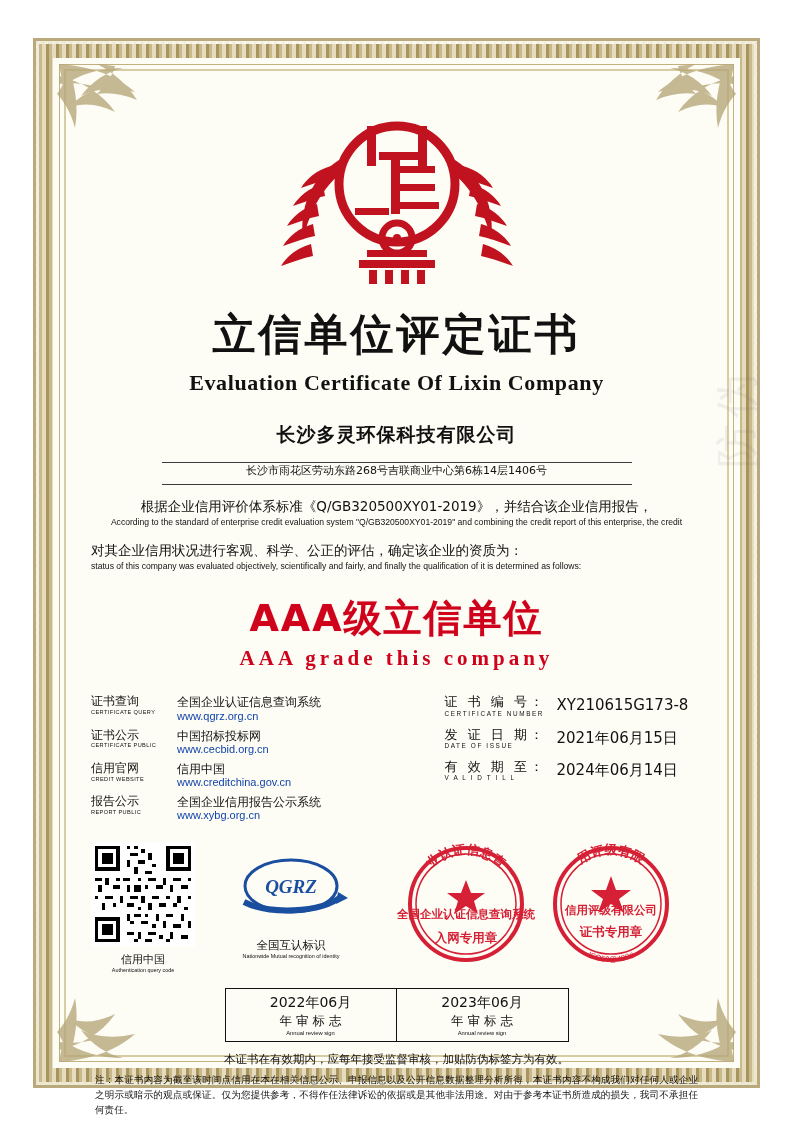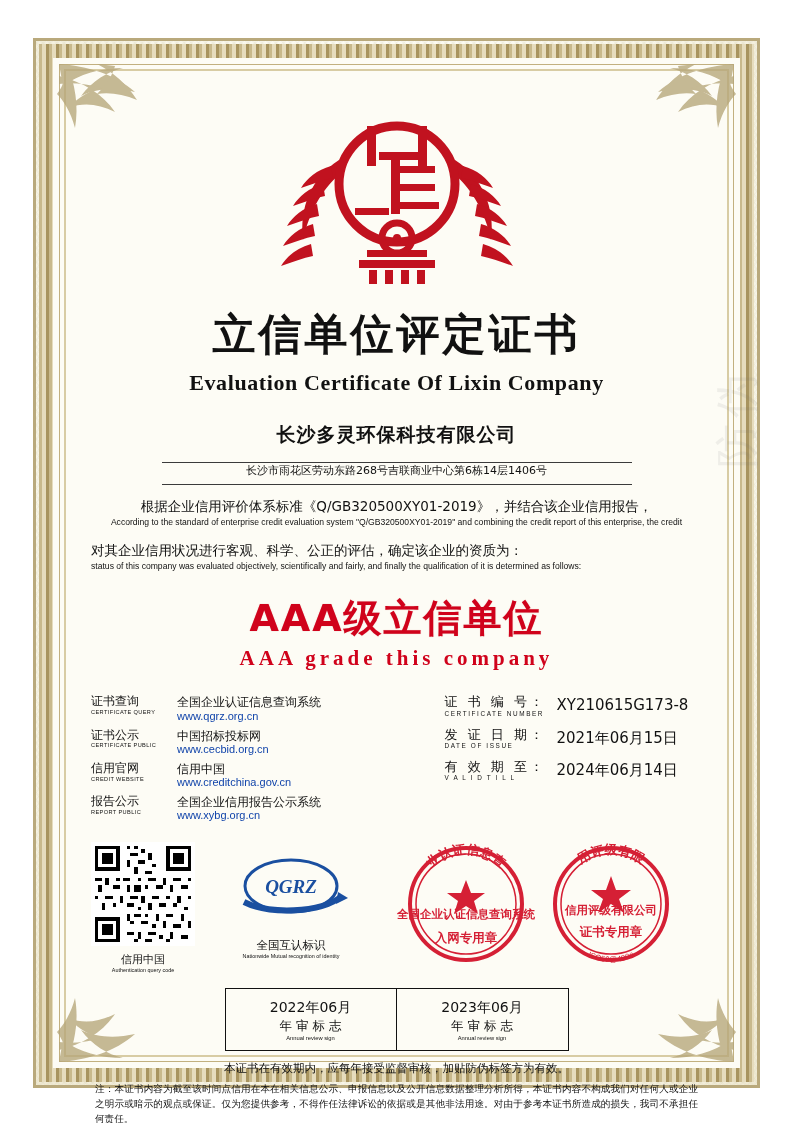--- a/index.html
+++ b/index.html
@@ -154,21 +154,21 @@
   .qgrz{position:absolute;left:145px;top:10px;width:118px;text-align:center;}
   .qgrz .cap-cn{font-family:"DejaVu Sans","Liberation Sans",sans-serif;font-size:11.5px;color:#111;margin-top:4px;}
   .qgrz .cap-en{font-family:"Liberation Sans",sans-serif;font-size:5.4px;color:#111;}
 
   .seal{position:absolute;width:168px;height:128px;}
   .seal1{left:295px;top:0;}
   .seal2{left:440px;top:0;}
 
   .annual{display:flex;justify-content:center;margin-top:6px;}
   .annual-box{
-    width:172px;height:63px;border:1px solid #111;box-sizing:border-box;
+    width:172px;height:54px;border:1px solid #111;box-sizing:border-box;
     display:flex;flex-direction:column;align-items:center;justify-content:center;
   }
   .annual-box + .annual-box{border-left:none;}
   .annual-box .d{font-family:"DejaVu Sans","Liberation Sans",sans-serif;font-size:14px;color:#111;}
   .annual-box .cn{font-family:"DejaVu Sans","Liberation Sans",sans-serif;font-size:12.5px;color:#111;margin-top:1px;}
   .annual-box .en{font-family:"Liberation Sans",sans-serif;font-size:5.8px;color:#111;}
 
   .note1{
     text-align:center;margin-top:10px;
     font-family:"DejaVu Sans","Liberation Sans",sans-serif;font-size:11.5px;color:#111;

